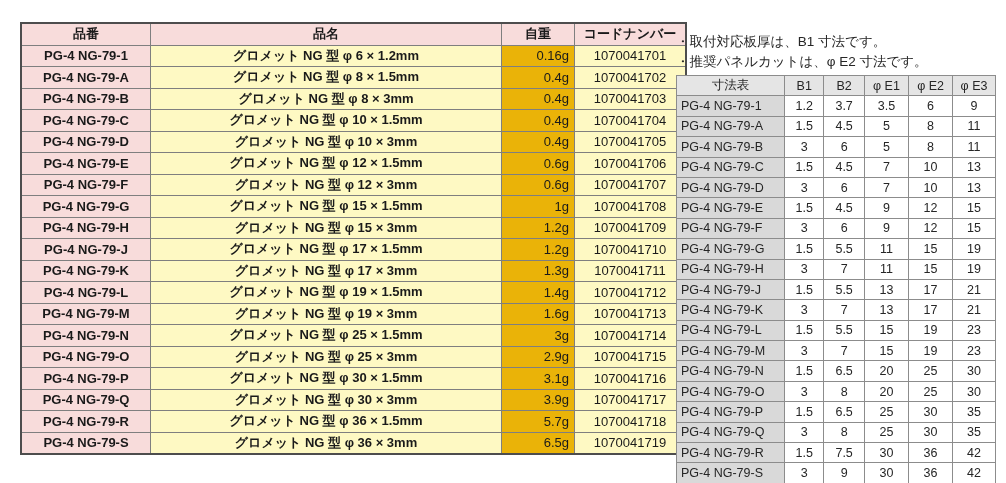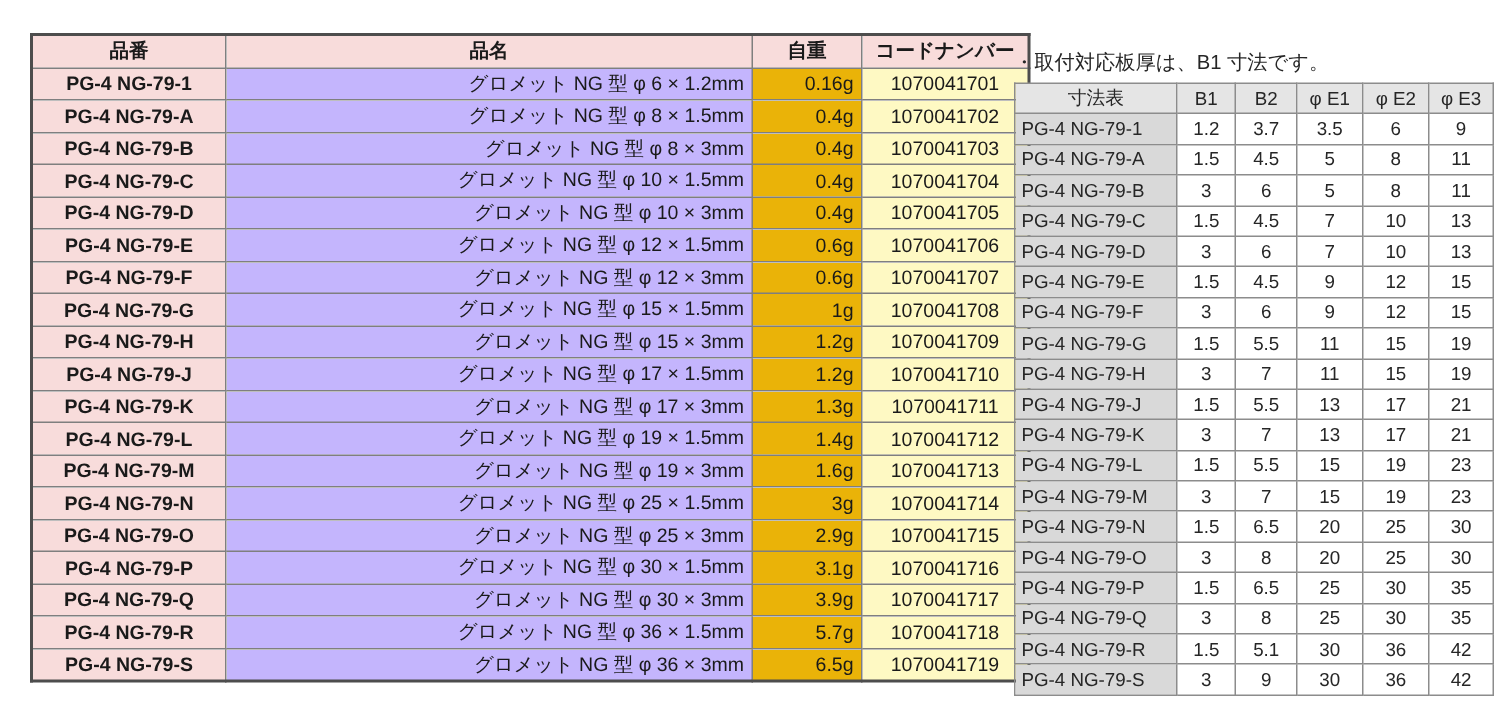--- a/index.html
+++ b/index.html
@@ -17,21 +17,21 @@
   }
   .product-table th,.product-table td{
     border:1px solid #7f7f7f;
     font-size:13px;height:20.5px;padding:0 5px;
     white-space:nowrap;overflow:hidden;
   }
   .product-table th{
     background:#f8dcdb;font-weight:bold;text-align:center;
   }
   .product-table td.c-part{background:#f8dcdb;font-weight:bold;text-align:center;}
-  .product-table td.c-name{background:#c4b5fd;font-weight:normal;text-align:right;}
+  .product-table td.c-name{background:#fef9c3;font-weight:bold;text-align:center;}
   .product-table td.c-weight{background:#eab308;font-weight:normal;text-align:right;}
   .product-table td.c-code{background:#fef9c3;font-weight:normal;text-align:center;}
   .pw0{width:118px}.pw1{width:340px}.pw2{width:62px}.pw3{width:100px}
 
   
   .right-col{position:absolute;left:676px;top:20px;width:320px;margin-top:12px;}
   .note{font-size:13.5px;line-height:20px;color:#262626;white-space:nowrap;}
 
   .dim-table{
     margin-top:3px;
@@ -174,20 +174,21 @@
           <td class="c-part pw0">PG-4 NG-79-S</td>
           <td class="c-name pw1">グロメット NG 型 φ 36 × 3mm</td>
           <td class="c-weight pw2">6.5g</td>
           <td class="c-code pw3">1070041719</td>
         </tr>
       </tbody>
     </table>
 
   <div class="right-col">
     <div class="note">・取付対応板厚は、B1 寸法です。</div>
+    <div class="note">・推奨パネルカットは、φ E2 寸法です。</div>
     <table class="dim-table" id="dim-table">
         <thead>
           <tr>
             <th class="dw0">寸法表</th>
             <th class="dw1">B1</th>
             <th class="dw2">B2</th>
             <th class="dw3">φ E1</th>
             <th class="dw4">φ E2</th>
             <th class="dw5">φ E3</th>
           </tr>
@@ -325,21 +326,21 @@
             <td class="c-part dw0">PG-4 NG-79-Q</td>
             <td class="c-val dw1">3</td>
             <td class="c-val dw2">8</td>
             <td class="c-val dw3">25</td>
             <td class="c-val dw4">30</td>
             <td class="c-val dw5">35</td>
           </tr>
           <tr>
             <td class="c-part dw0">PG-4 NG-79-R</td>
             <td class="c-val dw1">1.5</td>
-            <td class="c-val dw2">5.1</td>
+            <td class="c-val dw2">7.5</td>
             <td class="c-val dw3">30</td>
             <td class="c-val dw4">36</td>
             <td class="c-val dw5">42</td>
           </tr>
           <tr>
             <td class="c-part dw0">PG-4 NG-79-S</td>
             <td class="c-val dw1">3</td>
             <td class="c-val dw2">9</td>
             <td class="c-val dw3">30</td>
             <td class="c-val dw4">36</td>

